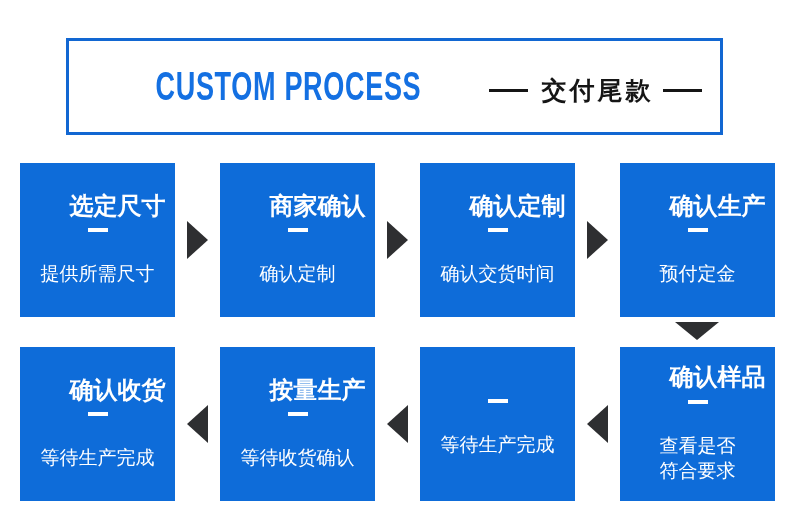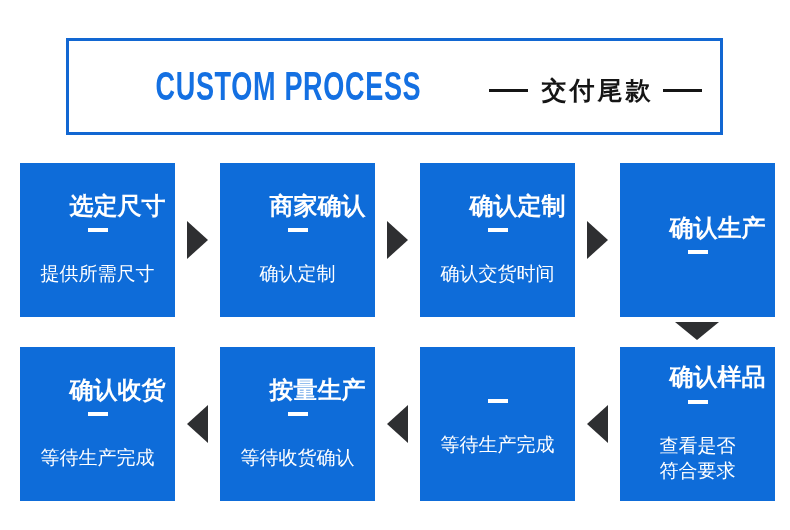--- a/index.html
+++ b/index.html
@@ -94,20 +94,21 @@
     <div class="arrow-right"></div>
     <div class="step-box">
       <div class="step-title">确认定制</div>
       <div class="step-divider"></div>
       <div class="step-sub">确认交货时间</div>
     </div>
     <div class="arrow-right"></div>
     <div class="step-box">
       <div class="step-title">确认生产</div>
       <div class="step-divider"></div>
+      <div class="step-sub">预付定金</div>
     </div>
   </div>
 
   <div class="arrow-down"></div>
 
   <div class="flow-row row-2">
     <div class="step-box">
       <div class="step-title">确认收货</div>
       <div class="step-divider"></div>
       <div class="step-sub">等待生产完成</div>

